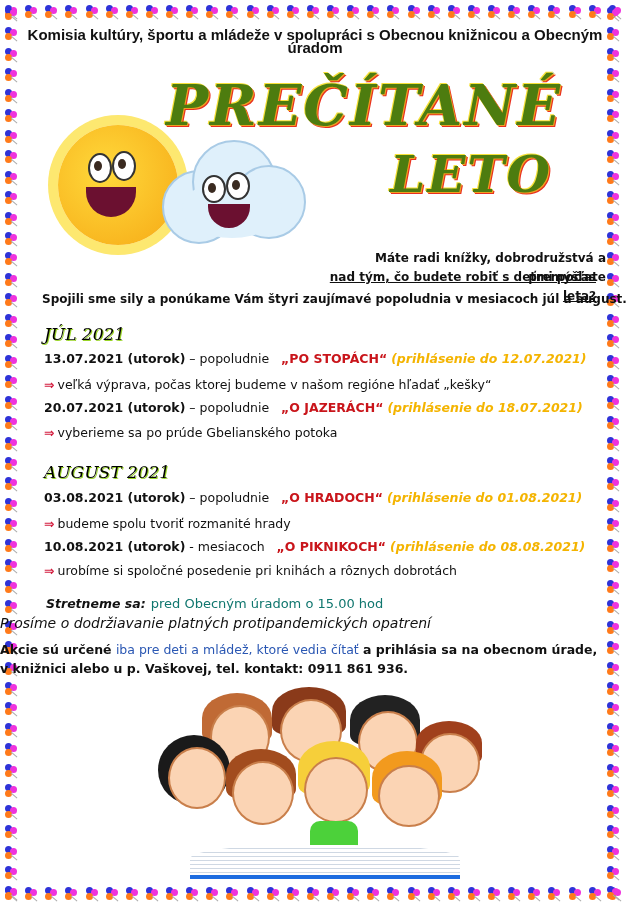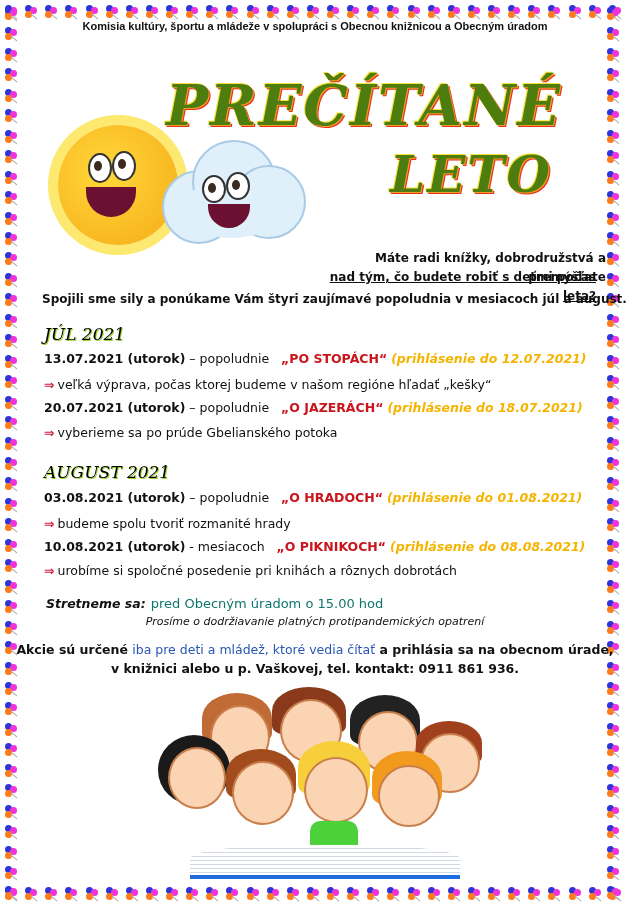--- a/index.html
+++ b/index.html
@@ -7,21 +7,21 @@
          font-family:"Liberation Sans", sans-serif; color:#111; }
   .border-row { position:absolute; left:0; height:20px; width:630px; display:flex; justify-content:space-between; padding:0 4px; box-sizing:border-box; }
   .border-col { position:absolute; top:0; width:20px; height:910px; display:flex; flex-direction:column; justify-content:space-between; padding:6px 0; box-sizing:border-box; }
   .balloon { width:18px; height:18px; position:relative; }
   .balloon i { position:absolute; width:7px; height:7px; border-radius:50%; }
   .balloon i.b1 { background:#2f33d8; left:1px; top:1px; }
   .balloon i.b2 { background:#ee33dd; left:6px; top:3px; }
   .balloon i.b3 { background:#ff7a1a; left:1px; top:7px; }
   .balloon s { position:absolute; left:6px; top:12px; width:8px; height:1px; background:#aaa; transform:rotate(40deg); }
 
-  .header { position:absolute; top:20px; left:0; width:630px; text-align:center; font-weight:bold; font-size:11px; line-height:13px; }
+  .header { position:absolute; top:28px; left:0; width:630px; text-align:center; font-weight:bold; font-size:15px; line-height:13px; }
   .title { position:absolute; font-family:"DejaVu Serif", serif; font-style:italic; font-weight:bold; color:#4d7c0f;
            text-shadow: 1px 1px 0 #f0a020, 2px 2px 0 #e83020, -1px -1px 0 #f7e13a; letter-spacing:2px; }
   .t1 { top:72px; left:166px; font-size:56px; }
   .t2 { top:145px; left:390px; font-size:50px; }
 
   .sun { position:absolute; left:58px; top:125px; width:120px; height:120px; border-radius:50%;
          background:radial-gradient(circle at 40% 40%, #ffd93b, #f6a915); box-shadow:0 0 0 10px #fde870; }
   .cloud { position:absolute; left:162px; top:140px; width:140px; height:100px; }
   .cloud span { position:absolute; background:#dff0fb; border:2px solid #a9cbe6; border-radius:50%; }
   .face-eye { position:absolute; background:#fff; border:2px solid #333; border-radius:50%; }
@@ -37,22 +37,22 @@
            text-shadow:1px 1px 0 #9ad428; }
   .row { position:absolute; left:44px; font-family:"DejaVu Sans", sans-serif; font-size:12.5px; white-space:nowrap; }
   .row b { font-weight:bold; }
   .ev-title { color:#c9151b; font-weight:bold; }
   .ev-reg { color:#f4b400; font-weight:bold; font-style:italic; }
   .arrow { color:#d21a3c; font-weight:bold; margin-right:3px; }
 
   .meet { position:absolute; top:593px; left:46px; font-family:"DejaVu Sans", sans-serif; }
   .meet-label { font-style:italic; font-weight:bold; font-size:12.5px; }
   .meet-place { color:#0f766e; font-weight:normal; font-size:13px; }
-  .note { position:absolute; top:615px; left:0; width:630px; text-align:center; font-style:italic; font-size:11px; font-family:"DejaVu Sans", sans-serif; }
-  .foot { position:absolute; left:0; width:630px; text-align:center; font-family:"DejaVu Sans", sans-serif; font-weight:bold; font-size:12.5px; }
+  .note { position:absolute; top:615px; left:0; width:630px; text-align:left; font-style:italic; font-size:14px; font-family:"DejaVu Sans", sans-serif; }
+  .foot { position:absolute; left:0; width:630px; text-align:left; font-family:"DejaVu Sans", sans-serif; font-weight:bold; font-size:12.5px; }
   .f1 { top:642px; }
   .f2 { top:661px; }
   .blue { color:#2a57b3; font-weight:normal; }
 
   .kids { position:absolute; left:180px; top:685px; width:310px; height:190px; }
   .kid { position:absolute; border-radius:50%; background:#fbd4b4; border:2px solid #c97f4b; }
   .hair { position:absolute; border-radius:50% 50% 20% 20%; }
   .book { position:absolute; left:190px; top:845px; width:270px; height:30px; border-bottom:4px solid #1d6ce0;
           background:repeating-linear-gradient(#fff 0 3px, #cfd8e3 3px 4px); border-radius:40% 40% 0 0; }
 </style>

